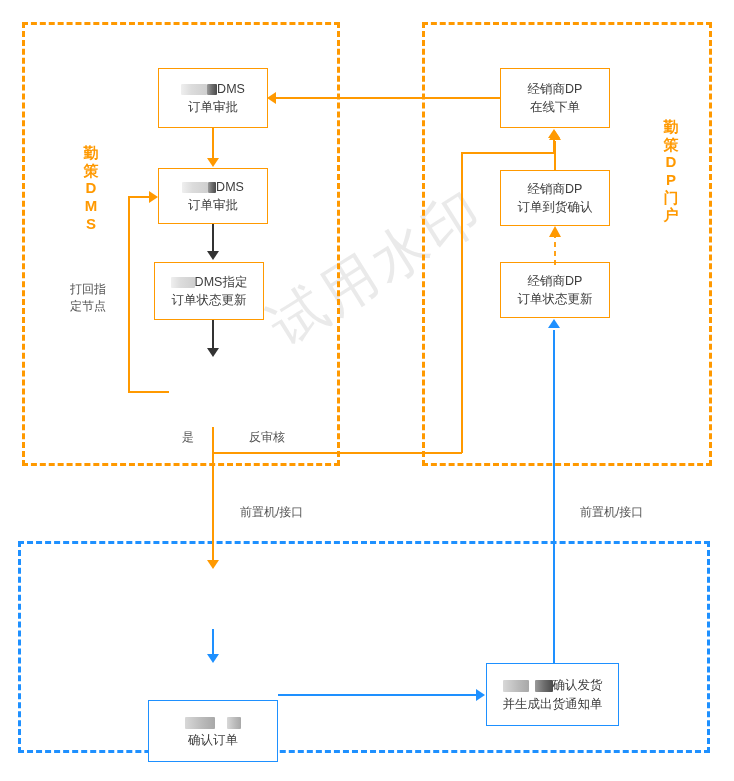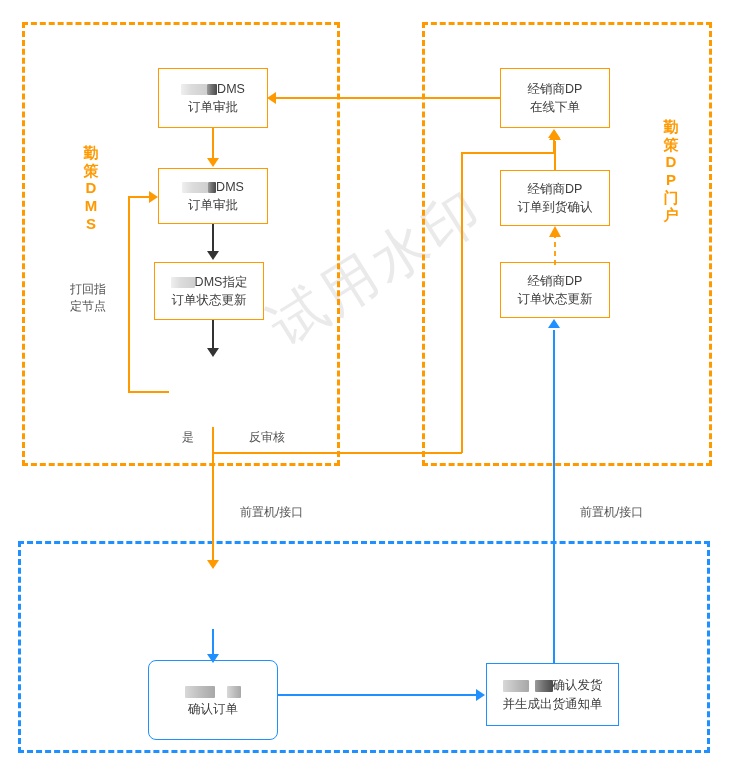--- a/index.html
+++ b/index.html
@@ -128,21 +128,21 @@
     <span class="ln">经销商DP</span>
     <span class="ln">订单到货确认</span>
   </div>
 
   <div class="node orange" style="left:500px;top:262px;width:110px;height:56px;">
     <span class="ln">经销商DP</span>
     <span class="ln">订单状态更新</span>
   </div>
 
 
-  <div class="node blue" style="left:148px;top:660px;width:130px;height:80px;border-radius:8px;">
+  <div class="node blue" style="left:148px;top:700px;width:130px;height:62px;">
     <span class="ln"><span class="redact m" style="width:30px;height:12px;"></span><span style="display:inline-block;width:12px;"></span><span class="redact m" style="width:14px;height:12px;"></span></span>
     <span class="ln">确认订单</span>
   </div>
 
   <div class="node blue" style="left:486px;top:663px;width:133px;height:63px;">
     <span class="ln"><span class="redact m" style="width:26px;height:12px;"></span><span style="display:inline-block;width:6px;"></span><span class="redact d" style="width:18px;height:12px;"></span><span>确认发货</span></span>
     <span class="ln">并生成出货通知单</span>
   </div>
 
   <div class="seg h" style="left:276px;top:97px;width:224px;"></div>

